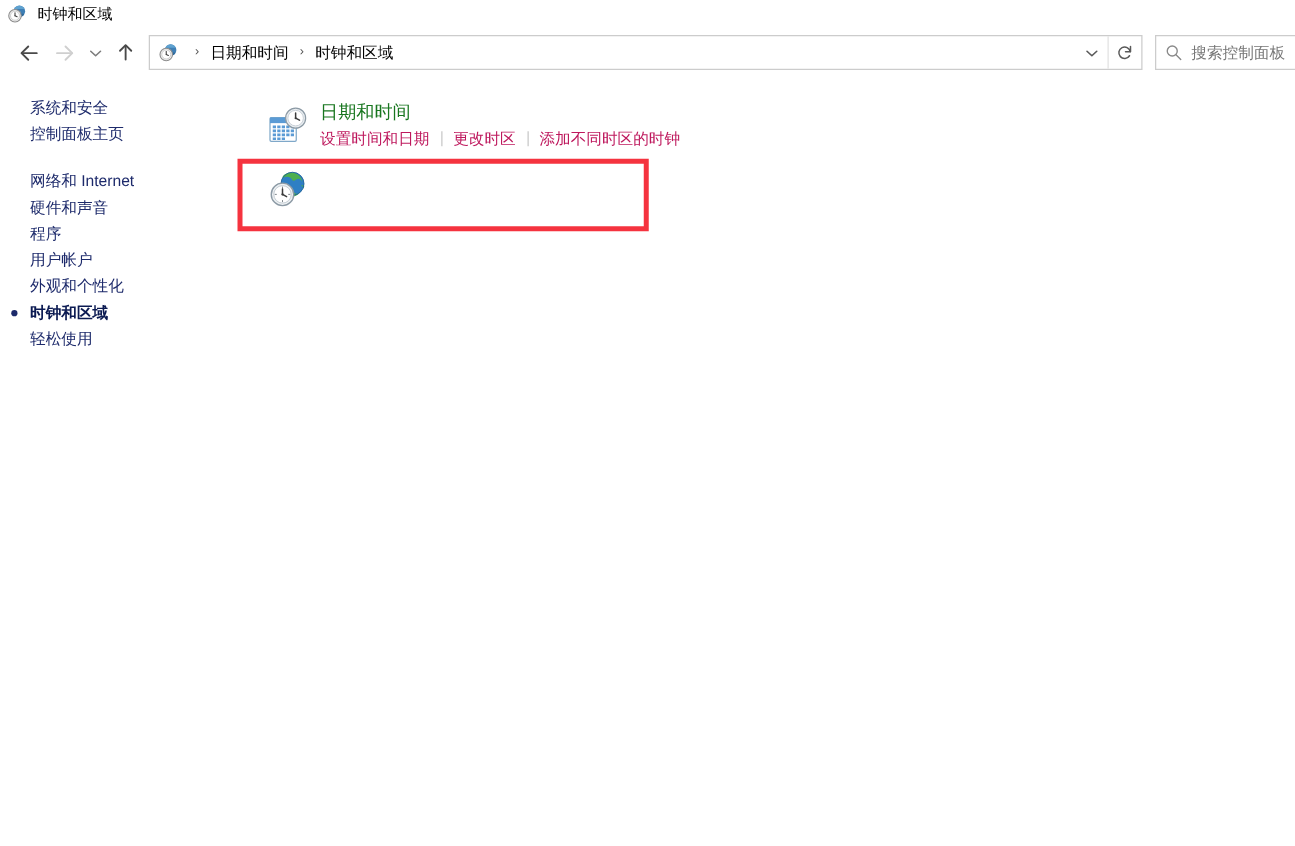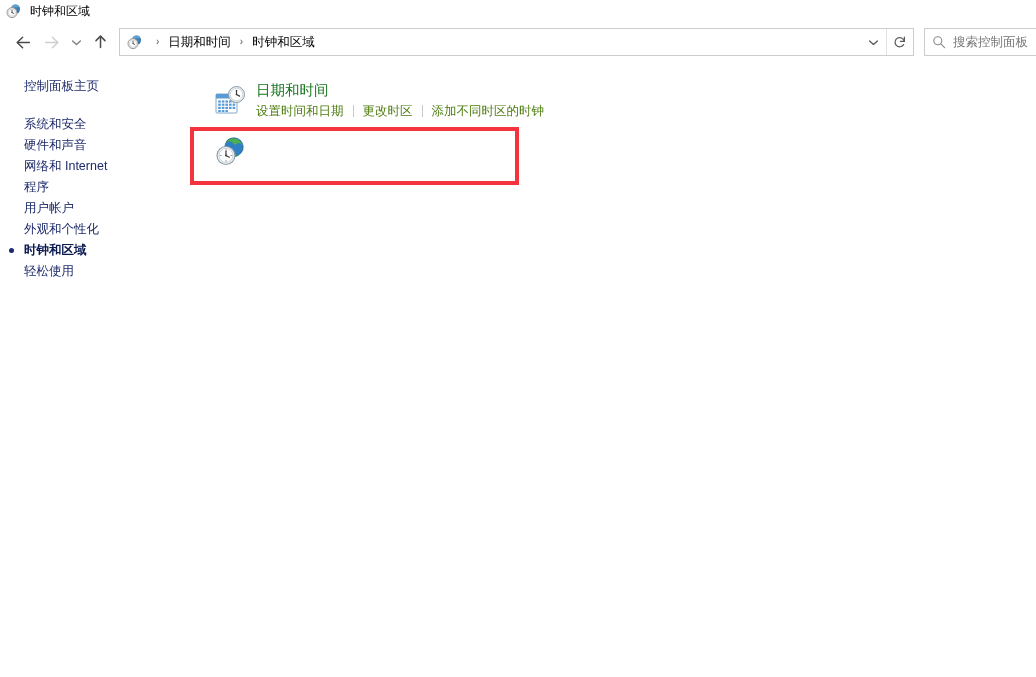--- a/index.html
+++ b/index.html
@@ -218,21 +218,21 @@
     cursor: pointer;
     display: inline-block;
   }
   .cat-links {
     display: flex;
     align-items: center;
     flex-wrap: wrap;
   }
   .cat-link {
     font-size: 12.5px;
-    color: #4d7c0f;
+    color: #be185d;
     line-height: 18px;
     cursor: pointer;
     white-space: nowrap;
   }
   .link-sep {
     width: 1px;
     height: 12px;
     background: #c8c8c8;
     margin: 0 9px;
     flex: 0 0 1px;
@@ -340,32 +340,32 @@
         <line x1="8.8" y1="8.8" x2="12.6" y2="12.6" stroke="#8a8a8a" stroke-width="1.1" stroke-linecap="round"></line>
       </svg>
     </span>
     <input class="search-input" type="text" placeholder="搜索控制面板" style="">
   </div>
 </div>
 
 <div class="content">
 
   <div class="sidebar">
+    <div class="side-link">
+      <span>系统和安全</span>
+    </div>
+
     <div class="side-link side-home">
       <span>控制面板主页</span>
     </div>
-
-    <div class="side-link">
-      <span>系统和安全</span>
+    <div class="side-link">
+      <span>网络和 Internet</span>
     </div>
     <div class="side-link">
       <span>硬件和声音</span>
-    </div>
-    <div class="side-link">
-      <span>网络和 Internet</span>
     </div>
     <div class="side-link">
       <span>程序</span>
     </div>
     <div class="side-link">
       <span>用户帐户</span>
     </div>
     <div class="side-link">
       <span>外观和个性化</span>
     </div>

